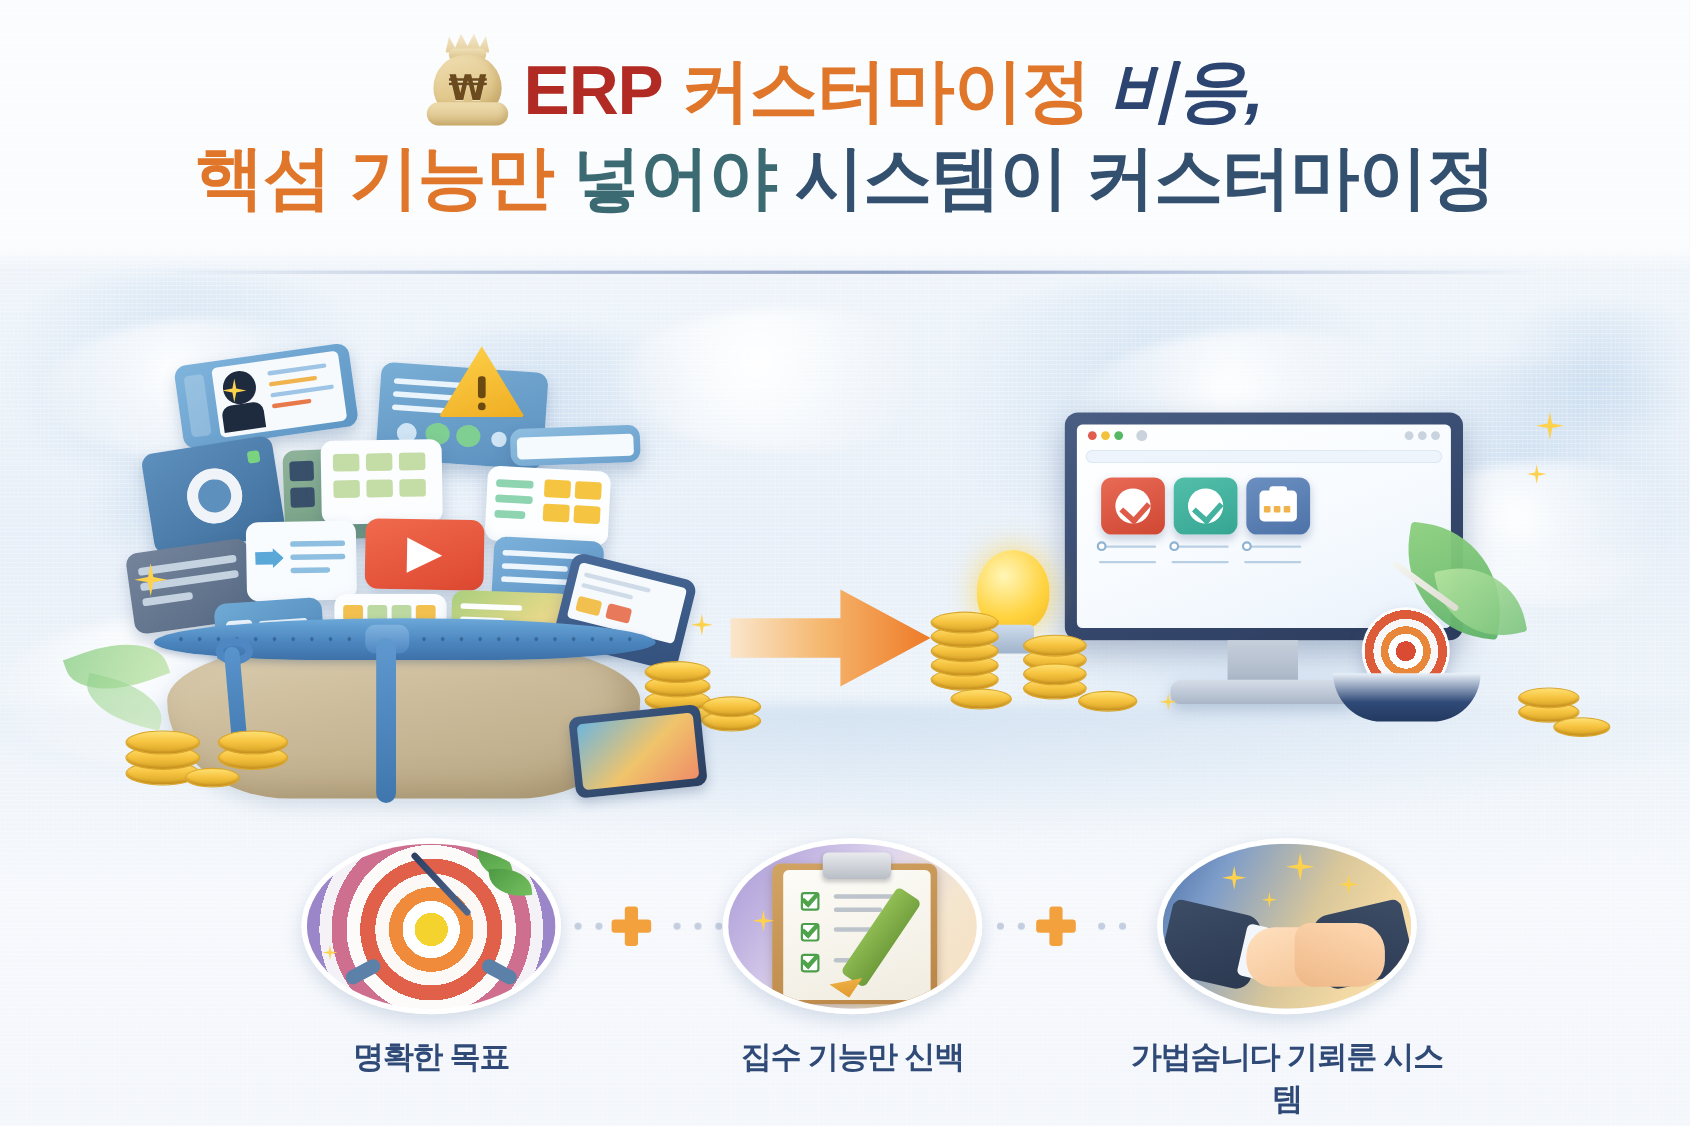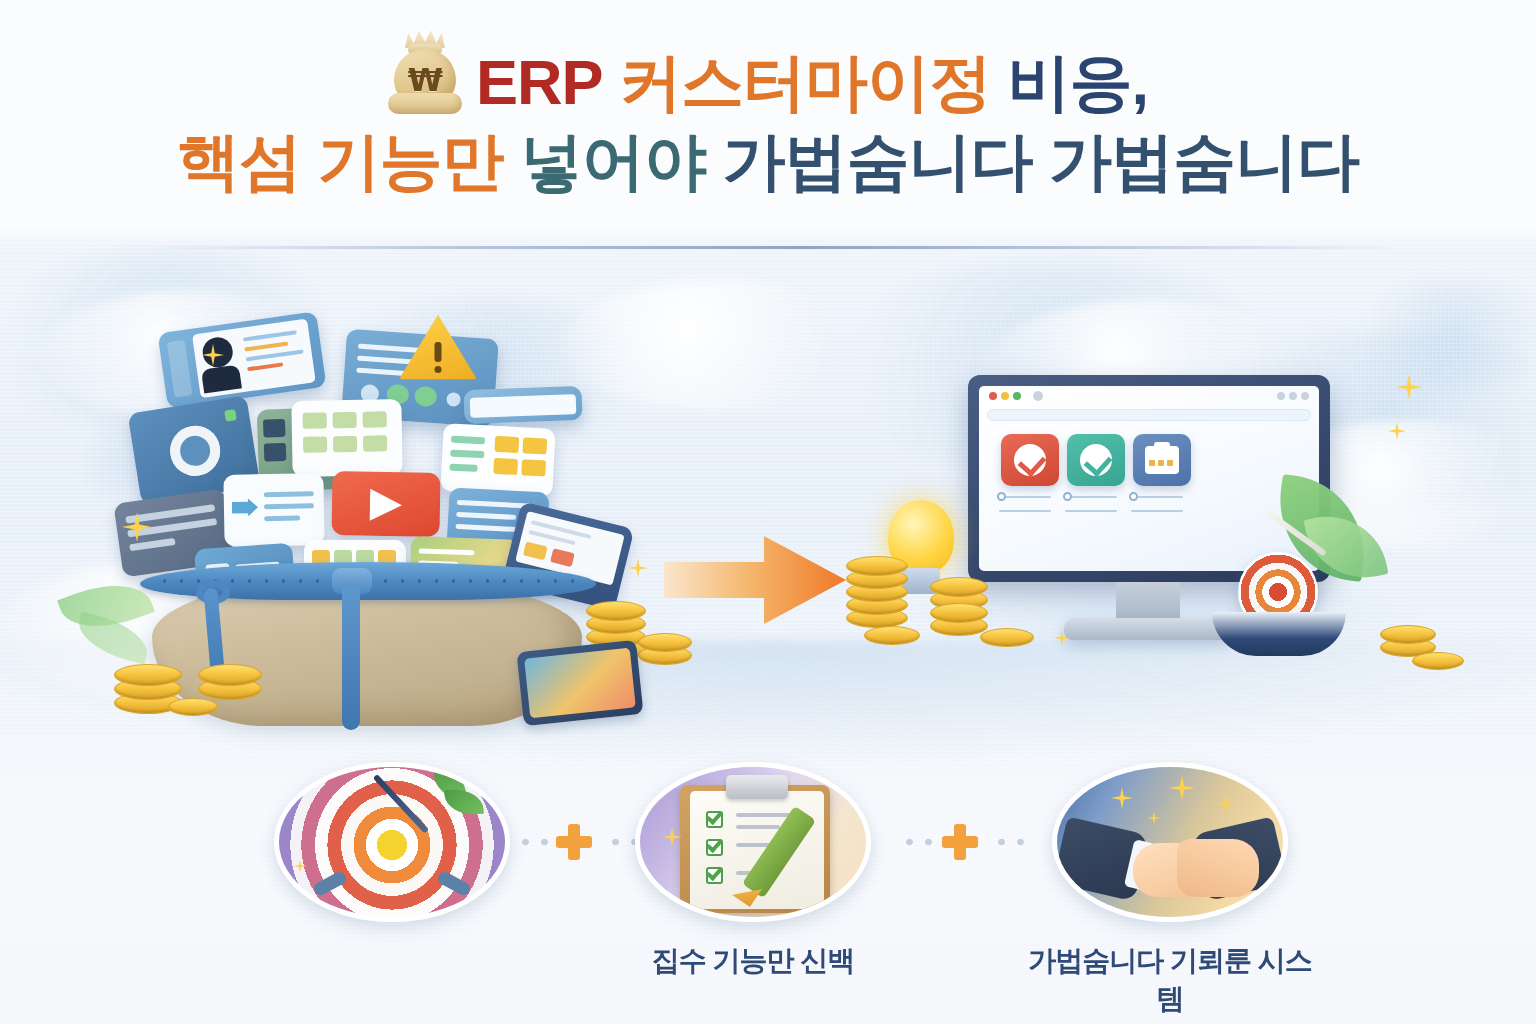--- a/index.html
+++ b/index.html
@@ -66,21 +66,21 @@
     font-size:32px; font-weight:bold; color:#6b4a1e; font-family:"DejaVu Sans",sans-serif;
     text-shadow:0 1px 0 rgba(255,255,255,.5);
   }
   .mb-base{
     position:absolute; left:0px; top:63px; width:74px; height:21px;
     background:linear-gradient(180deg,#f0dfb2,#d6ba7e); border-radius:11px;
     box-shadow:inset -3px -3px 6px rgba(160,125,60,.30);
   }
   .w-erp   { color:#b12a23; }
   .w-orange{ color:#e0762a; }
-  .w-navy  { color:#2c4470; }
+  .w-navy  { color:#2c4470;font-style:italic; }
   .w-teal  { color:#3c6a72; }
   .w-slate { color:#33506f; }
   .divider{
     position:absolute; left:150px; top:246px; width:1250px; height:3px; z-index:5;
     background:linear-gradient(90deg, rgba(190,203,224,0) 0%, rgba(176,190,216,.85) 24%, rgba(140,157,192,.95) 52%, rgba(176,190,216,.8) 76%, rgba(190,203,224,0) 100%);
     filter:blur(.6px);
   }
 
   
   .sparkle{ position:absolute; pointer-events:none; }
@@ -369,21 +369,21 @@
     <div class="title-line t1" data-name="title-line-1">
       <span class="moneybag" data-name="money-bag-icon">
         <span class="mb-top"></span>
         <span class="mb-neck"></span>
         <span class="mb-body"></span>
         <span class="mb-won" data-name="won-symbol">₩</span>
         <span class="mb-base"></span>
       </span><span class="w-erp" data-name="title-word-erp">ERP</span>&nbsp;<span class="w-orange" data-name="title-word-custom">커스터마이정</span>&nbsp;<span class="w-navy" data-name="title-word-cost">비응,</span>
     </div>
     <div class="title-line t2" data-name="title-line-2">
-      <span class="w-orange" data-name="title-word-core">핵섬 기능만</span>&nbsp;<span class="w-teal" data-name="title-word-include">넣어야</span>&nbsp;<span class="w-slate" data-name="title-word-system">가법숨니다 가법숨니다</span>
+      <span class="w-orange" data-name="title-word-core">핵섬 기능만</span>&nbsp;<span class="w-teal" data-name="title-word-include">넣어야</span>&nbsp;<span class="w-slate" data-name="title-word-system">시스템이 커스터마이정</span>
     </div>
   </div>
   <div class="divider" data-name="header-divider"></div>
 
   <div class="left-scene" data-name="overflowing-money-bag-illustration">
     <div class="bagdish" data-name="bag-ground-shadow"></div>
 
     <div class="overflow-pile" data-name="app-card-pile">
 
       <div class="card" data-name="card-user-profile" style="left:70px; top:22px; width:160px; height:76px; transform:rotate(-8deg);
@@ -670,27 +670,28 @@
         <div class="tgt-arrow"></div>
         <div class="tgt-fletch" style="left:152px;top:4px;transform:rotate(20deg);"></div>
         <div class="tgt-fletch" style="left:166px;top:22px;transform:rotate(-4deg);"></div>
         <div class="sparkle" style="left:198px;top:12px;width:18px;height:18px;">
             <i></i>
           </div>
         <div class="sparkle" style="left:14px;top:92px;width:14px;height:14px;">
             <i></i>
           </div>
       </div>
+      <div class="bcaption" data-name="benefit-caption-goal">명확한 목표</div>
     </div>
 
     <div class="dots" data-name="dots-connector-1" style="left:516px;width:38px;"></div>
     <div class="plus" data-name="plus-sign-1" style="left:556px;"></div>
     <div class="dots" data-name="dots-connector-2" style="left:606px;width:56px;"></div>
 
-    <div class="bitem" data-name="benefit-item-features" style="left:623px;">
+    <div class="bitem" data-name="benefit-item-features" style="left:645px;">
       <div class="bcircle" data-name="clipboard-check-icon">
         <div class="clip-bg"></div>
         <div class="clip-board"></div>
         <div class="clip-page"></div>
         <div class="clip-clamp"></div>
         <div class="cbox" style="left:66px;top:44px;"></div>
           <div class="cmark" style="left:70px;top:42px;"></div>
         <div class="cbox" style="left:66px;top:72px;"></div>
           <div class="cmark" style="left:70px;top:70px;"></div>
         <div class="cbox" style="left:66px;top:100px;"></div>

